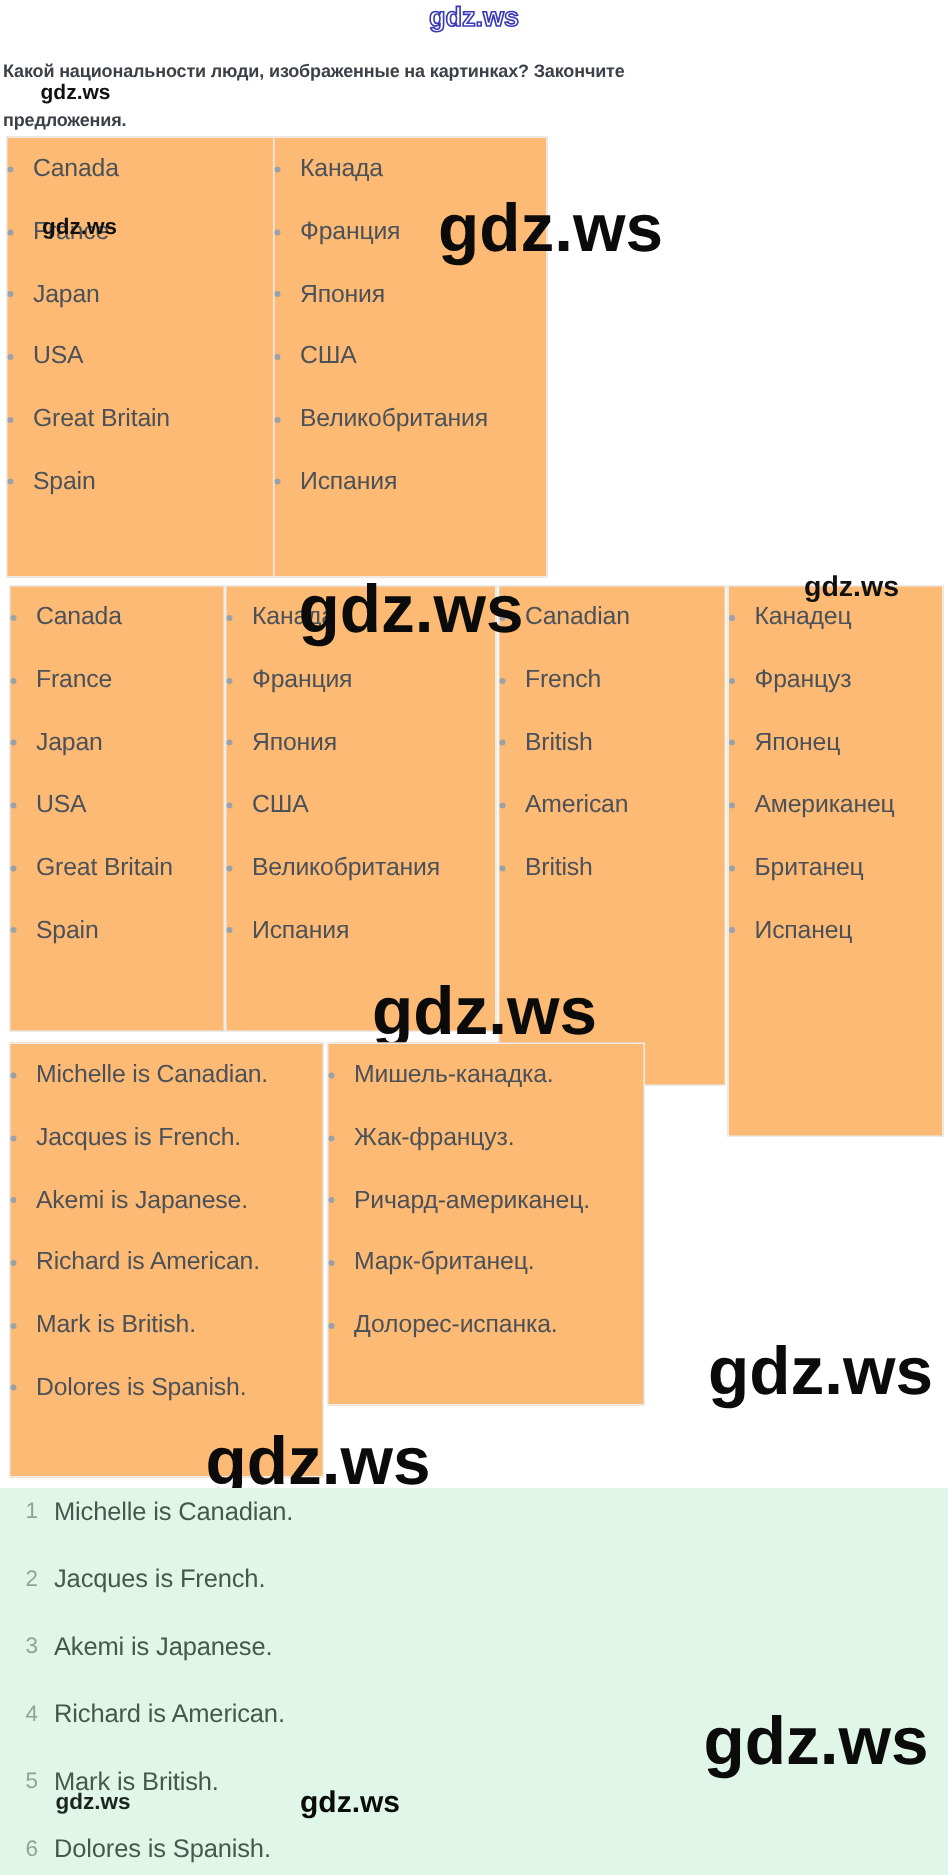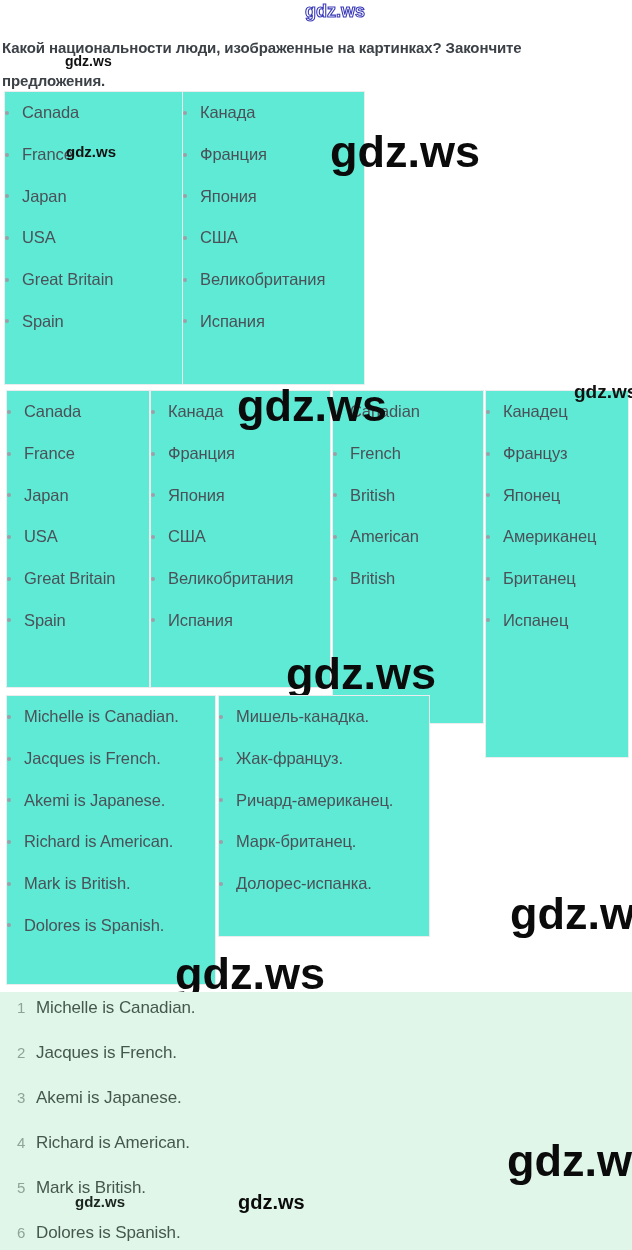--- a/index.html
+++ b/index.html
@@ -1,22 +1,22 @@
 <!DOCTYPE html>
 <html><head>
 <meta charset="utf-8">
 <style>
   html,body{margin:0;padding:0;background:#fff;}
   .page{position:relative;width:632px;height:1250px;background:#ffffff;overflow:hidden;
         font-family:"Liberation Sans", sans-serif;}
   
-  .title{position:absolute;left:2px;top:31px;width:600px;font-size:15px;line-height:33px;
+  .title{position:absolute;left:2px;top:31px;width:600px;font-size:12px;line-height:33px;
          font-weight:600;color:#3c4147;letter-spacing:-0.1px;}
   
-  .panel{position:absolute;border:1px solid #eaecee;background:#5eead4;box-sizing:border-box;}
+  .panel{position:absolute;border:1px solid #eaecee;background:#fdba74;box-sizing:border-box;}
   #p1{left:4px;top:91px;width:361px;height:294px;}
   #p1 .colA{position:absolute;left:0;top:0;width:177px;height:100%;}
   #p1 .colB{position:absolute;left:177px;top:0;right:0;height:100%;border-left:1px solid #eaecee;}
   #pA{left:6px;top:390px;width:144px;height:298px;}
   #pB{left:150px;top:390px;width:181px;height:298px;}
   #pC{left:332px;top:390px;width:152px;height:334px;}
   #pD{left:485px;top:390px;width:144px;height:368px;}
   #pE{left:6px;top:695px;width:210px;height:290px;}
   #pF{left:218px;top:695px;width:212px;height:242px;}
   ul.list{list-style:none;margin:0;padding:0;}
@@ -26,21 +26,21 @@
   .pl25{padding-left:25px;} .pl20{padding-left:20px;}
   .dot{width:4px;height:4px;border-radius:50%;background:#9ba1a8;margin-right:13px;flex:none;}
   .lbl{font-size:16.5px;color:#4b5158;font-weight:500;white-space:nowrap;letter-spacing:-0.1px;}
   
   .green{position:absolute;left:0;top:992px;width:632px;height:258px;background:#dff6e8;}
   ol.answers{list-style:none;margin:-7px 0 0 0;padding:0 0 0 17px;}
   ol.answers li{height:45px;display:flex;align-items:center;}
   .num{width:19px;flex:none;font-size:15px;color:#8fa496;font-weight:500;}
   .atext{font-size:17px;color:#46584d;font-weight:500;white-space:nowrap;letter-spacing:-0.1px;}
   
-  .wm{position:absolute;line-height:1;white-space:nowrap;margin-left:38px;}
+  .wm{position:absolute;line-height:1;white-space:nowrap;}
   .wm-top{left:0;right:0;top:2px;text-align:center;font-size:18px;font-weight:bold;
           color:#ffffff;-webkit-text-stroke:1.1px #3a3ab8;}
   .wmb{font-size:45px;font-weight:600;color:#0b0b0b;}
   #wm1{left:292px;top:129px;} #wm2{left:199px;top:383px;} #wm3{left:248px;top:651px;}
   #wm4{left:137px;top:951px;} #wm5{left:472px;top:891px;} #wm6{left:469px;top:1138px;}
   .wms{font-weight:600;color:#111111;}
   #wmt{left:27px;top:54px;font-size:14px;}
   #wmbx{left:28px;top:144px;font-size:15px;}
   #wmd{left:536px;top:382px;font-size:19px;}
   #wmg1{left:37px;top:1194px;font-size:15px;color:#1b241f;}

